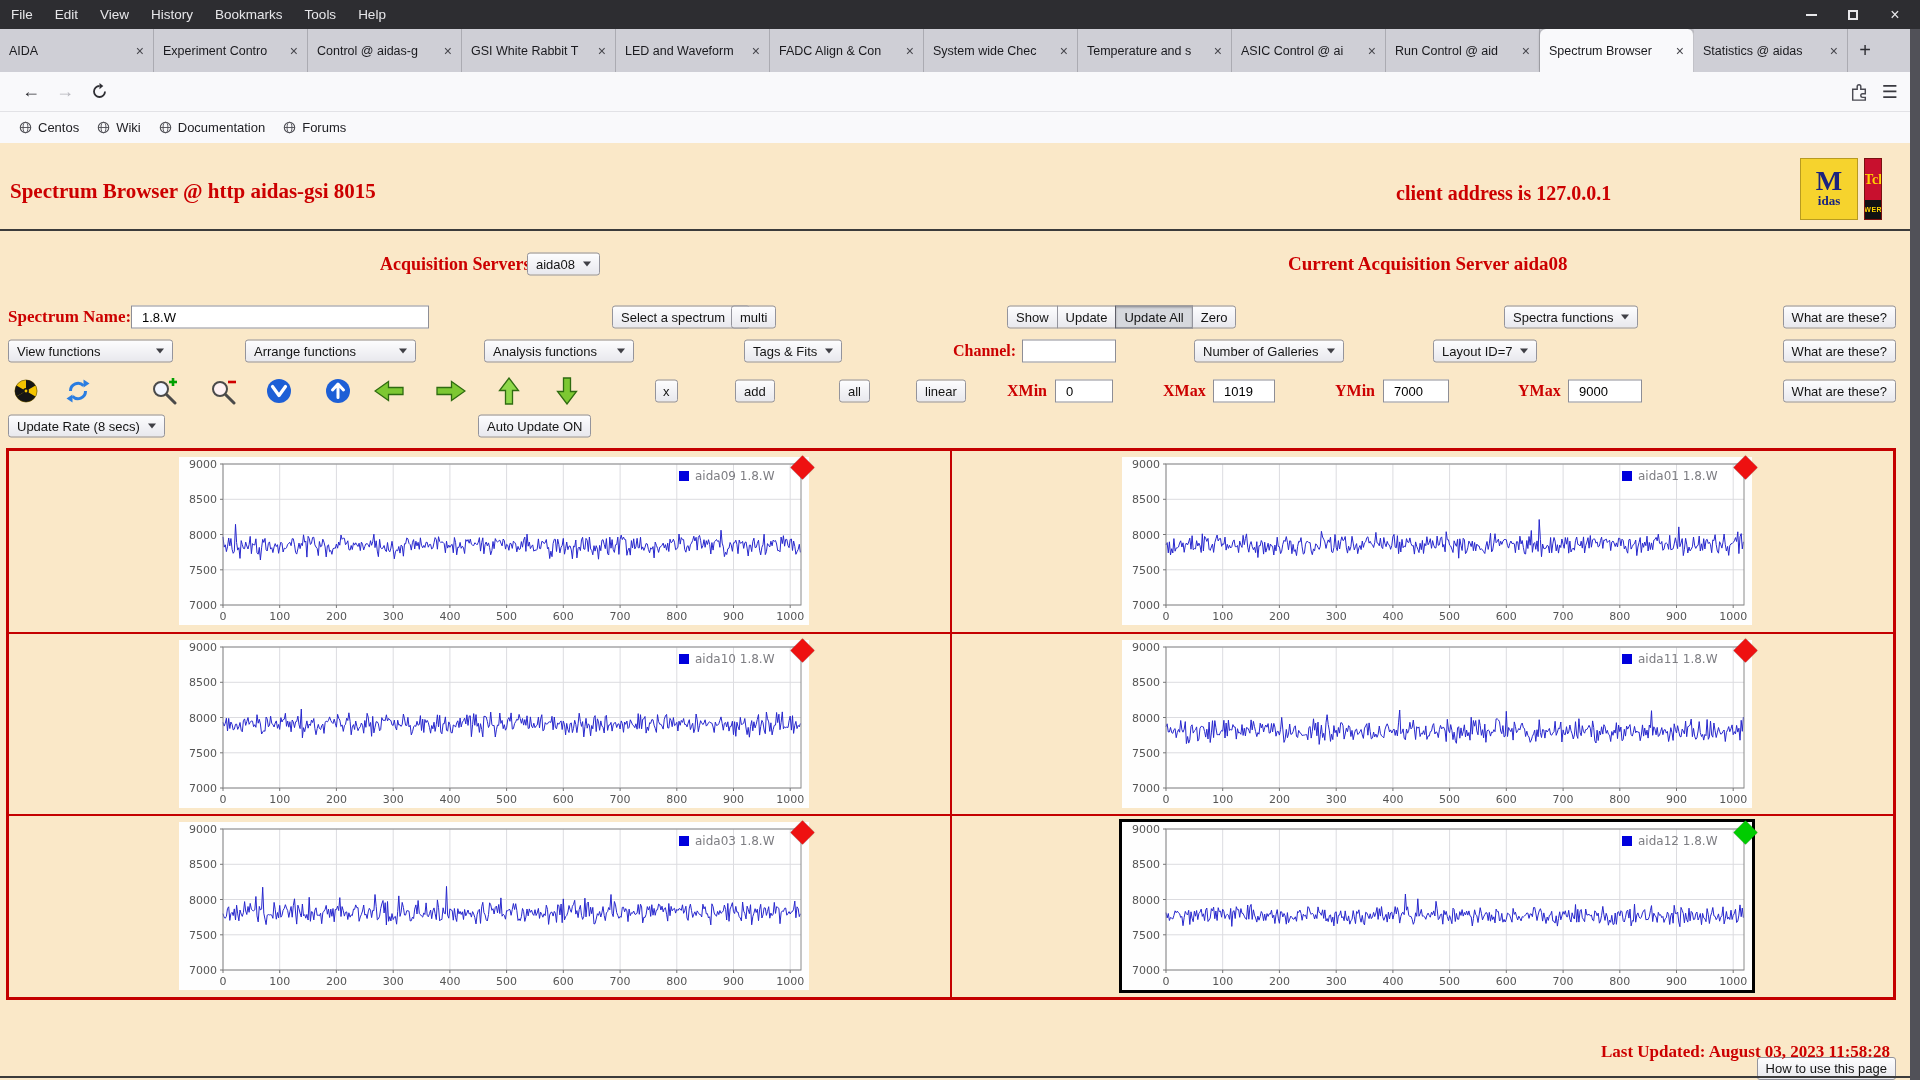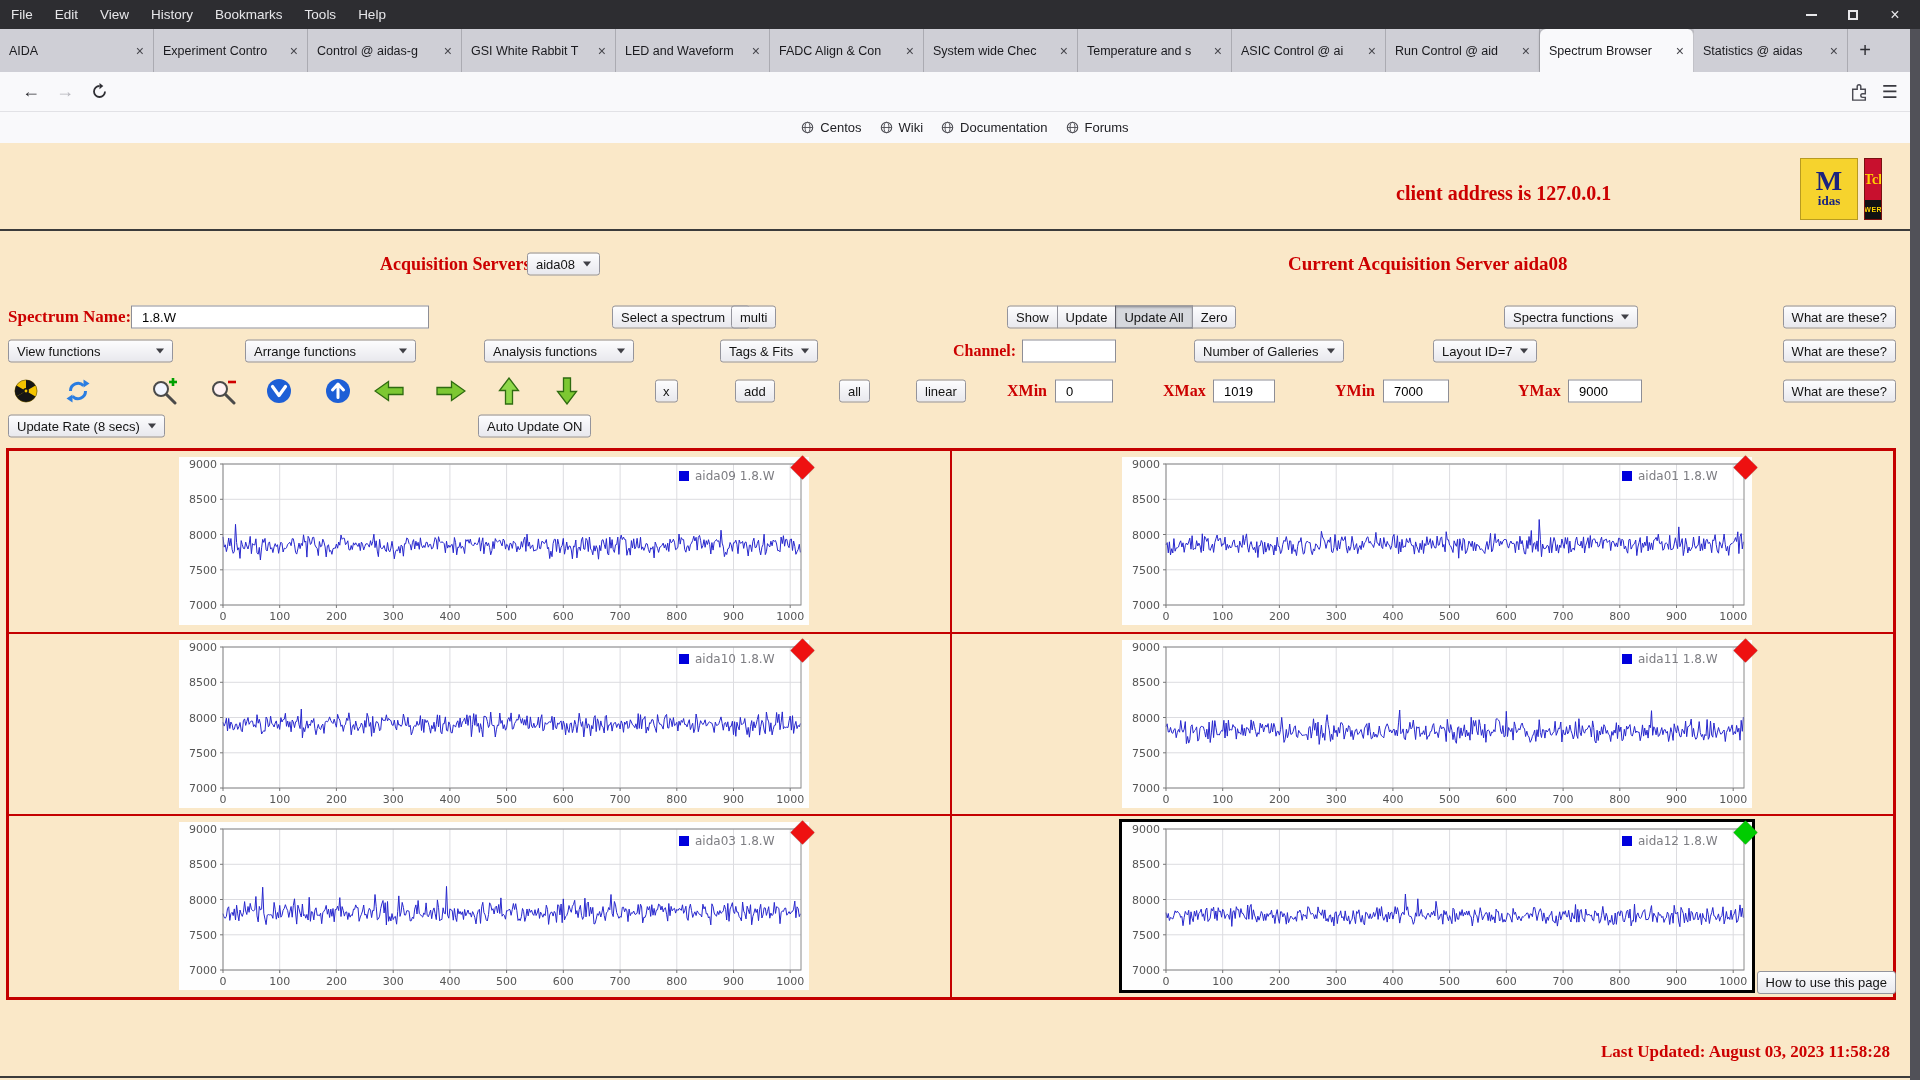--- a/index.html
+++ b/index.html
@@ -38,21 +38,21 @@
   .url-host { color:#101014; font-weight:bold; }
   .url-path { color:#3c3c42; }
   .url-right { margin-left:auto; display:flex; align-items:center; gap:10px; }
   .zoom-pill { font-size:11.5px; color:#2f2f35; background:#f0f0f3; border:1px solid #c6c6cc;
                border-radius:3px; padding:1px 5px; cursor:pointer; }
   .star { font-size:16px; color:#55555c; cursor:pointer; }
   .nav-right { margin-left:auto; display:flex; align-items:center; gap:14px; padding-right:22px; }
   .hamburger { font-size:18px; color:#3a3a40; cursor:pointer; }
 
   .bookmarksbar { position:absolute; top:112px; left:0; width:1920px; height:31px; background:#f9f9fb;
-                  display:flex; align-items:center; padding-left:10px; gap:2px; z-index:54;justify-content:center; }
+                  display:flex; align-items:center; padding-left:10px; gap:2px; z-index:54; }
   .bm-item { display:flex; align-items:center; gap:6px; padding:3px 9px; font-size:13px; color:#222226;
              border-radius:3px; cursor:pointer; }
 
   .scroll-strip { position:absolute; top:29px; right:0; width:10px; height:1051px; background:#515158; z-index:70; cursor:pointer; }
 
   
   .page { position:absolute; top:143px; left:0; width:1920px; height:937px; background:#fae8c8;
           font-family:"Liberation Serif",serif; z-index:10; }
   .rlabel { color:#cc0000; font-weight:bold; font-family:"Liberation Serif",serif; white-space:nowrap; }
   .abs { position:absolute; top:50%; transform:translateY(-50%); }
@@ -91,21 +91,21 @@
              display:grid; grid-template-columns:1fr 1fr; grid-template-rows:1fr 1fr 1fr; }
   .cell { position:relative; border:1px solid #c40000; }
   .chart-wrap { position:absolute; left:170px; top:6px; width:630px; height:168px; background:#fefefe; }
   .chart-wrap.selected { outline:3px solid #000; }
   .diamond { position:absolute; top:2px; right:-2px; width:17px; height:17px; transform:rotate(45deg);
              box-shadow:0 0 1px rgba(0,0,0,.5); }
   svg text.tick { font:11px "DejaVu Sans",sans-serif; fill:#555; }
   svg text.legend { font:12px "DejaVu Sans",sans-serif; fill:#7d7d82; }
 
   .footer-row { position:absolute; top:866px; left:8px; display:flex; gap:5px; }
-  .help-btn { position:absolute; top:828px; right:24px; }
+  .help-btn { position:absolute; top:914px; right:24px; }
   .last-updated { position:absolute; top:899px; right:30px; font-size:17px; }
 </style>
 </head>
 <body>
 
 <div class="menubar">
   <div class="menu-items" id="menu-items">
       <div class="menu-item">File</div>
       <div class="menu-item">Edit</div>
       <div class="menu-item">View</div>
@@ -230,20 +230,21 @@
         </svg>
         <span>Forums</span>
       </div>
     </div>
 </div>
 
 <div class="scroll-strip"></div>
 
 <div class="page">
 
+  <span class="rlabel" style="position:absolute; left:10px; top:36px; font-size:21px;">Spectrum Browser @ http aidas-gsi 8015</span>
   <span class="rlabel" style="position:absolute; left:1396px; top:39px; font-size:20px;">client address is 127.0.0.1</span>
 
   <div class="logo-midas">
     <span class="big">M</span>
     <span class="small">idas</span>
   </div>
   <div class="logo-tcl">
     <div class="top">Tcl</div>
     <div class="bottom">POWERED</div>
   </div>
@@ -280,21 +281,21 @@
   <div class="crow" style="top:194px; height:28px;">
     <div class="select abs" style="left:8px; width:165px; justify-content:space-between;">
       <span>View functions</span>
     </div>
     <div class="select abs" style="left:245px; width:171px; justify-content:space-between;">
       <span>Arrange functions</span>
     </div>
     <div class="select abs" style="left:484px; width:150px; justify-content:space-between;">
       <span>Analysis functions</span>
     </div>
-    <div class="select abs" style="left:720px;justify-content:flex-end;">
+    <div class="select abs" style="left:744px;justify-content:flex-end;">
       <span>Tags &amp; Fits</span>
     </div>
     <span class="rlabel abs" style="left:953px; font-size:16px;">Channel:</span>
     <input class="tinput abs" style="left: 1022px; width: 94px;" value="">
     <div class="select abs" style="left:1194px;">
       <span>Number of Galleries</span>
     </div>
     <div class="select abs" style="left:1433px;">
       <span>Layout ID=7</span>
     </div>

